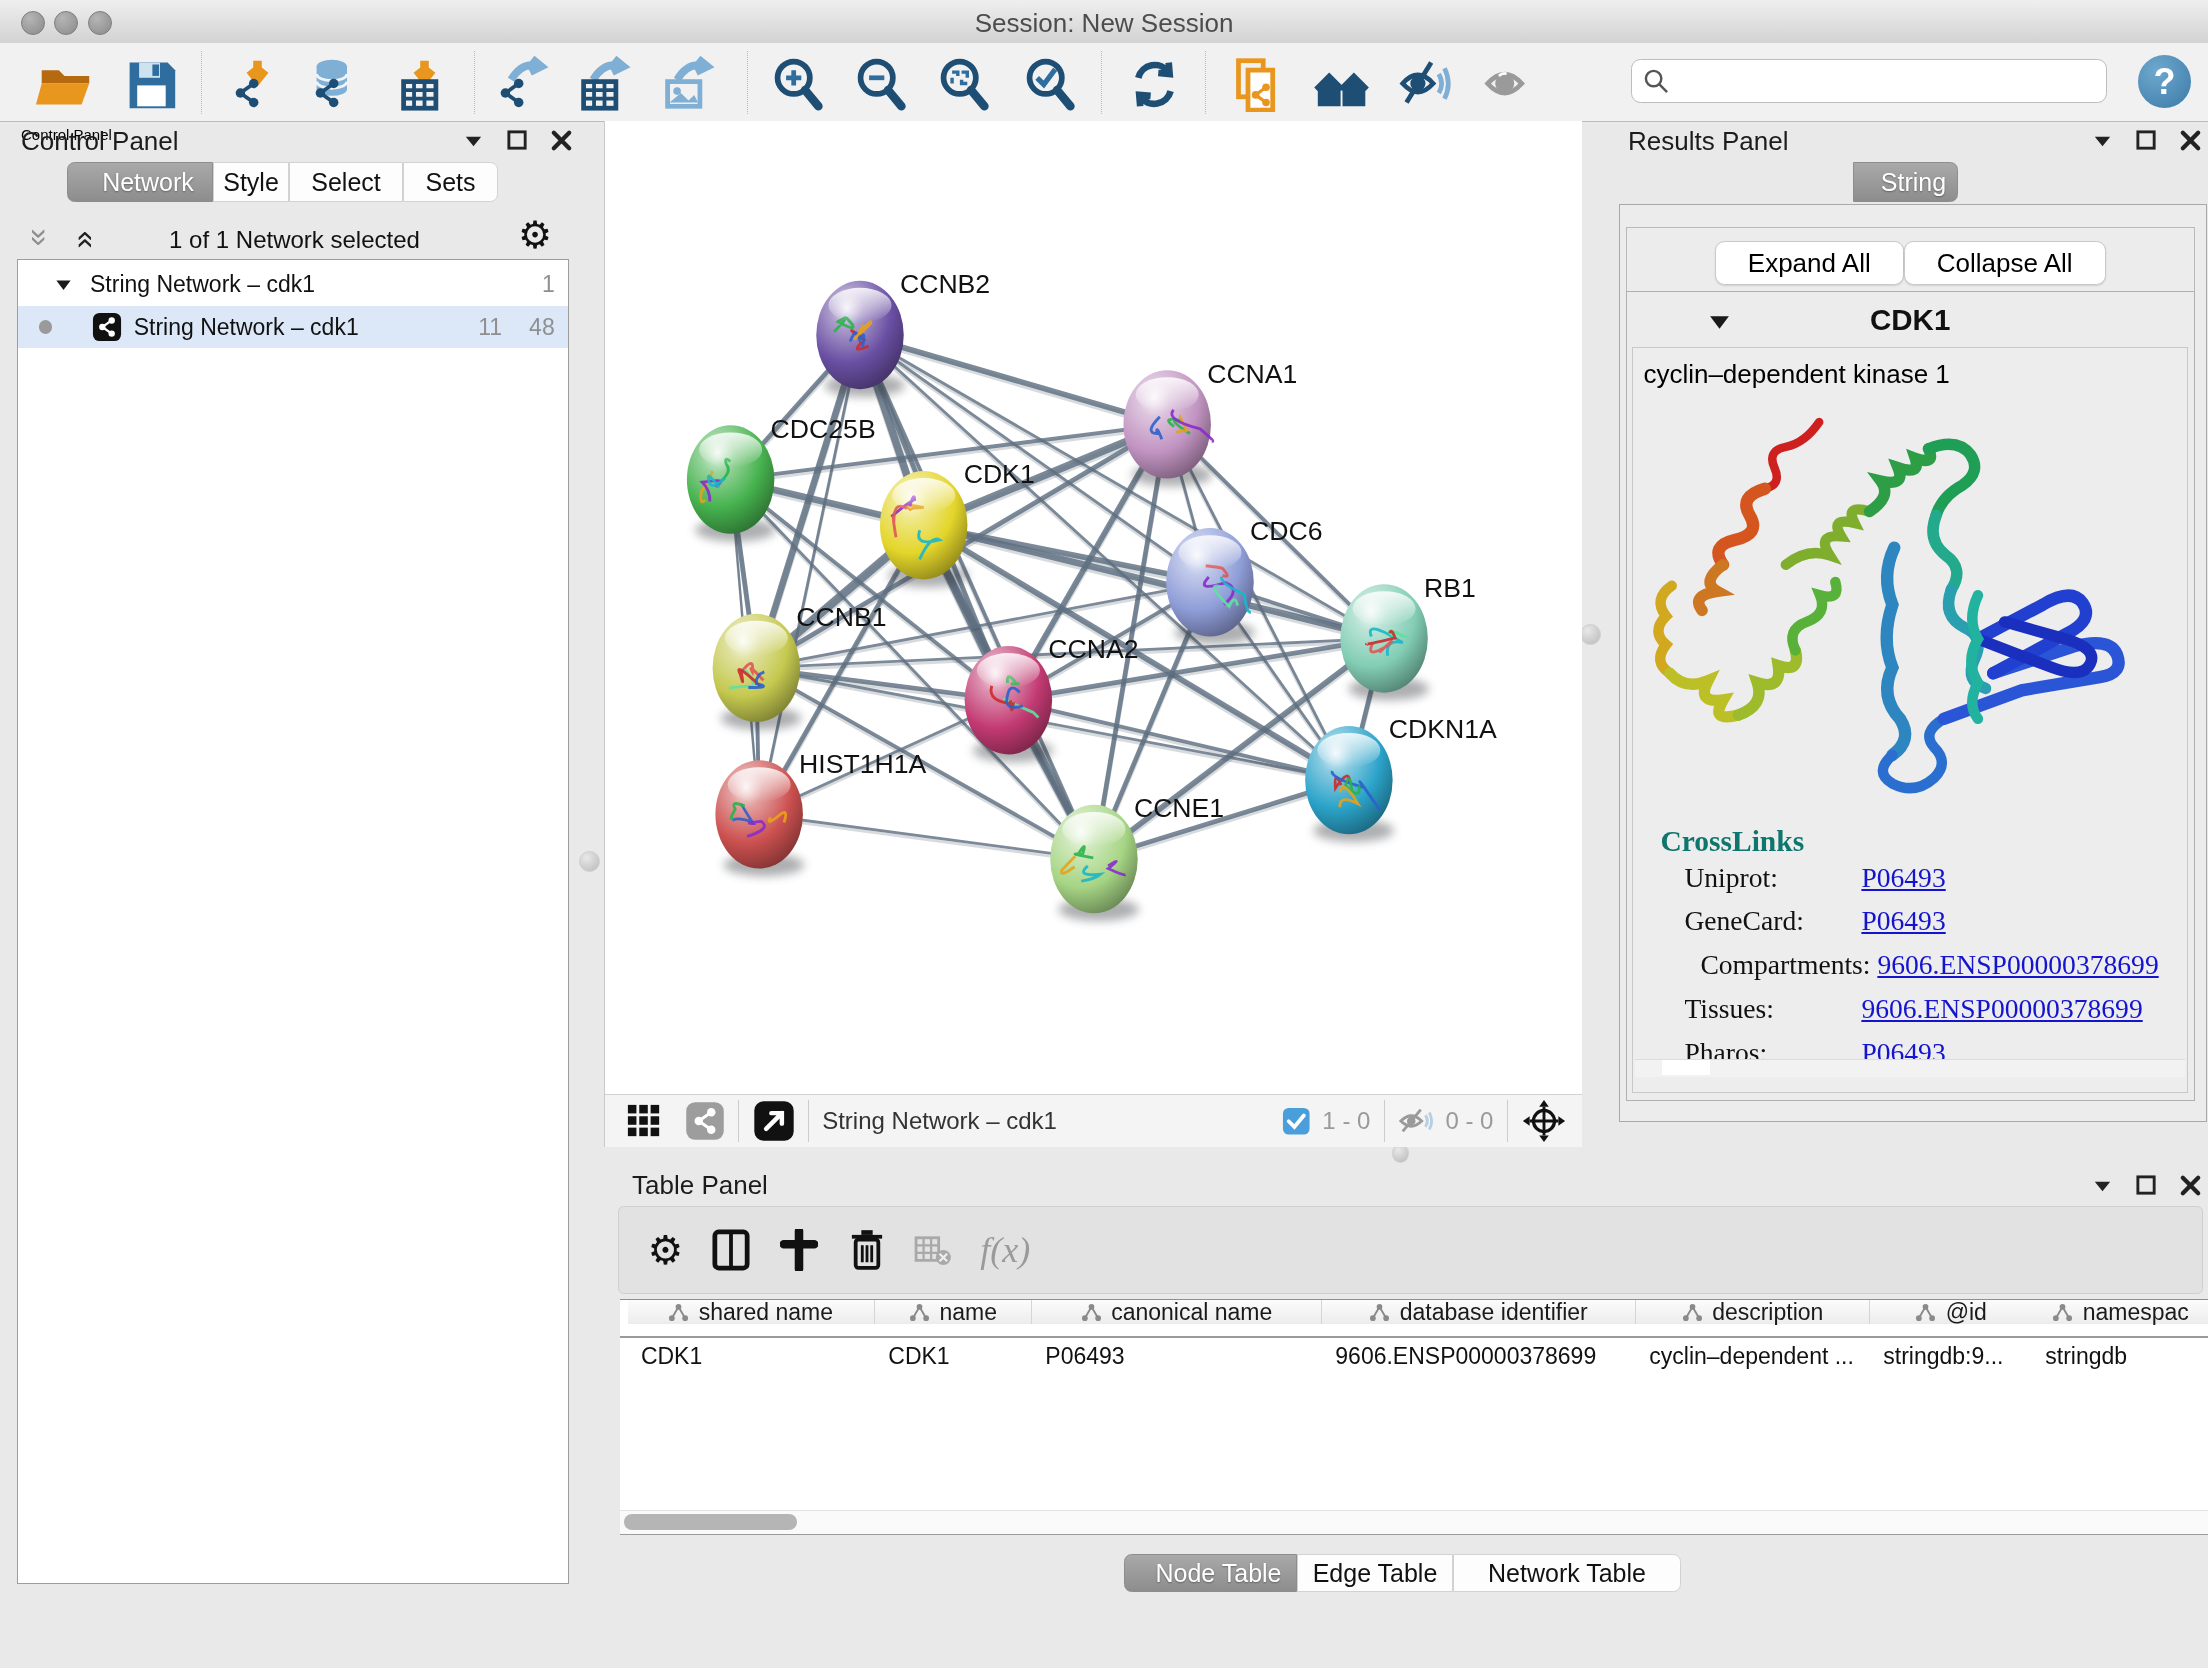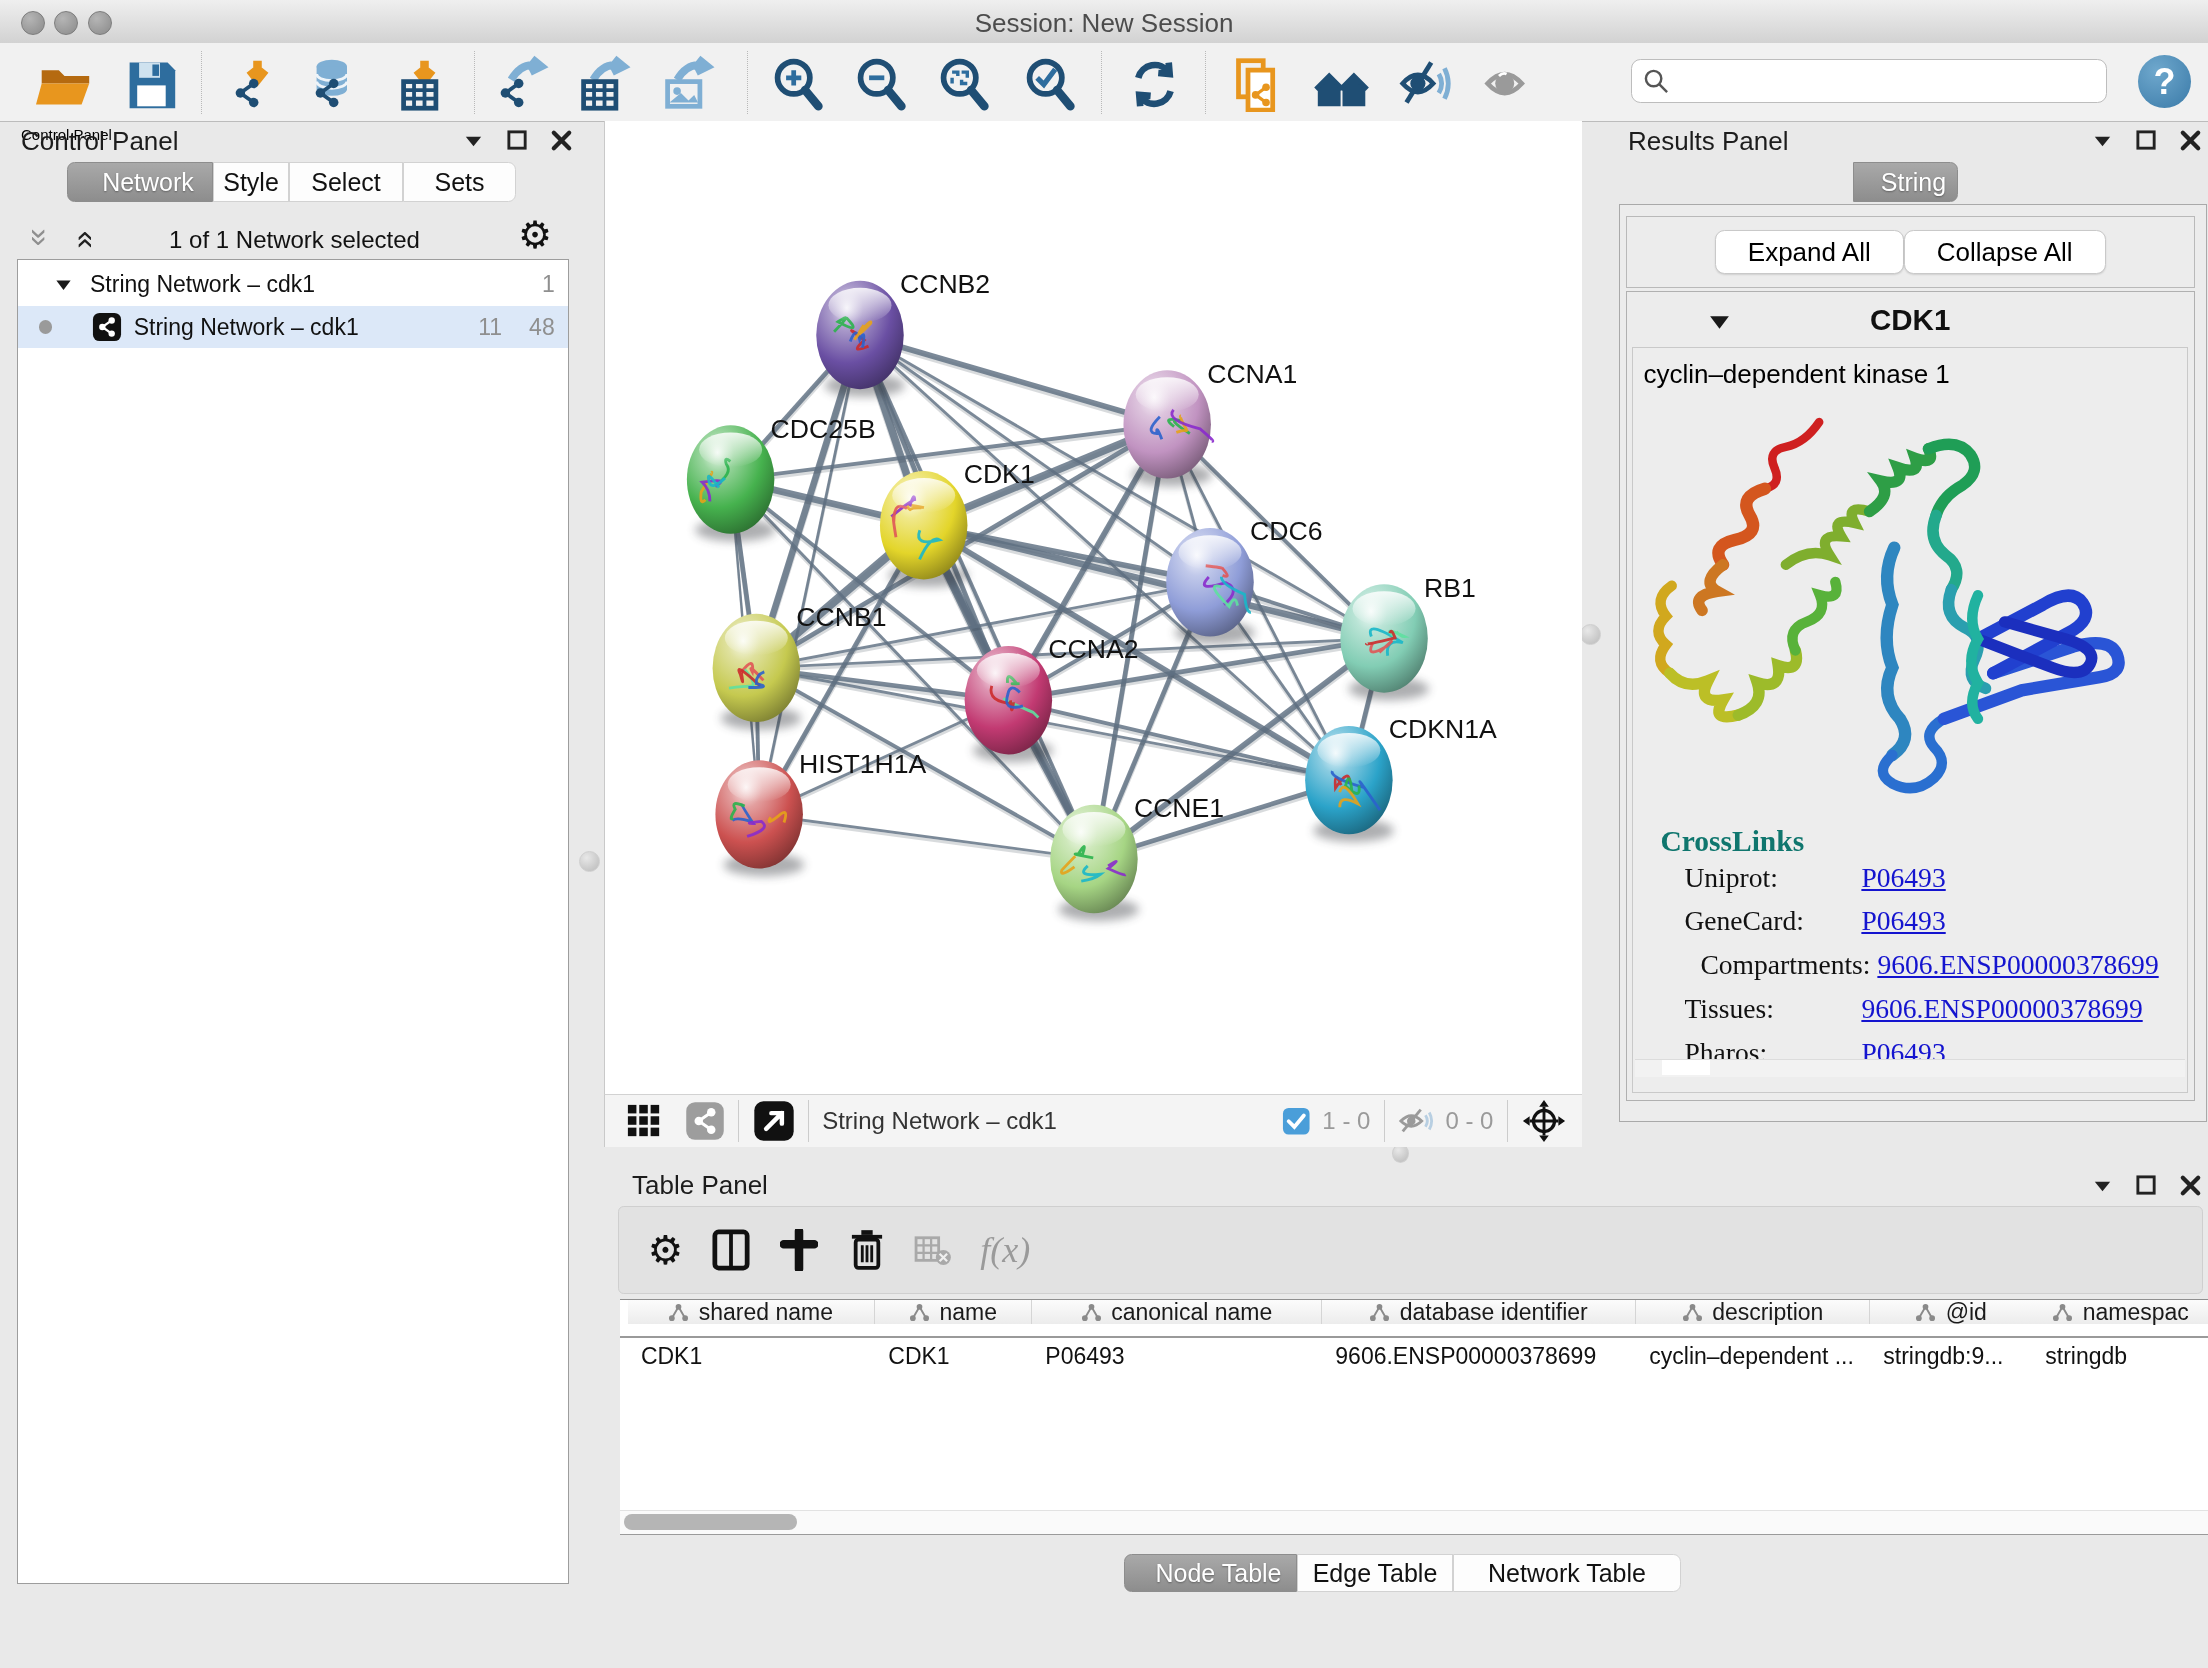--- a/index.html
+++ b/index.html
@@ -34,21 +34,21 @@
   .net-row{position:absolute;left:0;width:100%;height:42px;display:flex;align-items:center;font-size:23px;color:#111;}
   .count{color:#8f8f8f;}
   
   #netview{left:604px;top:121px;width:977px;height:973px;background:#ffffff;border-left:1px solid #c9c9c9;}
   #netbar{left:604px;top:1094px;width:977px;height:52px;background:#f4f4f4;
     border-top:1px solid #d2d2d2;border-left:1px solid #c9c9c9;display:flex;align-items:center;}
   .nb-sep{width:0;height:42px;border-left:1px solid #cccccc;margin:0 13.3px;}
   .graylabel{color:#9a9a9a;font-size:24px;}
   
   #rp-box{left:1619px;top:204px;width:586px;height:916px;background:#ececec;border:1.9px solid #a9a9a9;}
-  #rp-buttons{left:5.7px;top:11px;width:569px;height:72px;border:1.9px solid #b9b9b9;background:#ececec;
+  #rp-buttons{left:5.7px;top:22px;width:569px;height:72px;border:1.9px solid #b9b9b9;background:#ececec;
      display:flex;align-items:center;justify-content:center;box-sizing:border-box;}
   .rp-btn{background:#fff;border:1px solid #c9c9c9;border-radius:9.5px;height:42px;padding:0 32px;
      font-size:26px;display:flex;align-items:center;box-shadow:0 1px 1.9px rgba(0,0,0,.12);}
   #rp-entry{left:5.7px;top:86px;width:569px;height:810px;border:1.9px solid #b0b0b0;background:#ececec;box-sizing:border-box;}
   #rp-content{position:absolute;left:5.7px;top:55px;width:554px;height:744px;border:1px solid #c9c9c9;background:#ededed;}
   .serif{font-family:"Liberation Serif","DejaVu Serif",serif;}
   .xl-label{font-size:27.6px;color:#111;}
   .xl-link{font-size:27.6px;color:#1414cf;text-decoration:underline;}
   
   #tp-toolbar{left:618px;top:1206px;width:1585px;height:88px;background:#e2e2e2;
@@ -253,21 +253,21 @@
     <svg width="23" height="23" viewBox="0 0 24 24">
         <rect x="3" y="3" width="17" height="17" fill="none" stroke="#222" stroke-width="3"></rect>
       </svg>
     <svg width="23" height="23" viewBox="0 0 24 24">
         <path d="M4 4 L20 20 M20 4 L4 20" stroke="#222" stroke-width="4.5" stroke-linecap="round"></path>
       </svg>
   </div>
   <div class="abs tab first sel" style="left:67px;top:162px;width:146px">Network</div>
   <div class="abs tab" style="left:213px;top:162px;width:76px">Style</div>
   <div class="abs tab" style="left:289px;top:162px;width:114px">Select</div>
-  <div class="abs tab last" style="left:403px;top:162px;width:113px">Sets</div>
+  <div class="abs tab last" style="left:403px;top:162px;width:95px">Sets</div>
 
   <div class="abs" style="left:32px;top:219px;font-size:32px;color:#8f8f8f;transform:rotate(90deg);transform-origin:center;">»</div>
   <div class="abs" style="left:74px;top:221px;font-size:32px;color:#222;transform:rotate(-90deg);transform-origin:center;">»</div>
   <div class="abs" style="left:114px;top:226px;width:361px;text-align:center;font-size:24px;color:#111">1 of 1 Network selected</div>
   <div class="abs" style="left:518px;top:213px;font-size:38px;color:#111">⚙</div>
 
   <div class="abs" id="cp-listbox">
     <div class="net-row" style="top:3.8px">
       <svg width="19" height="19" viewBox="0 0 24 24" style="margin-left:36px">
         <path d="M3 7 L21 7 L12 19 Z" fill="#1a1a1a"></path>

